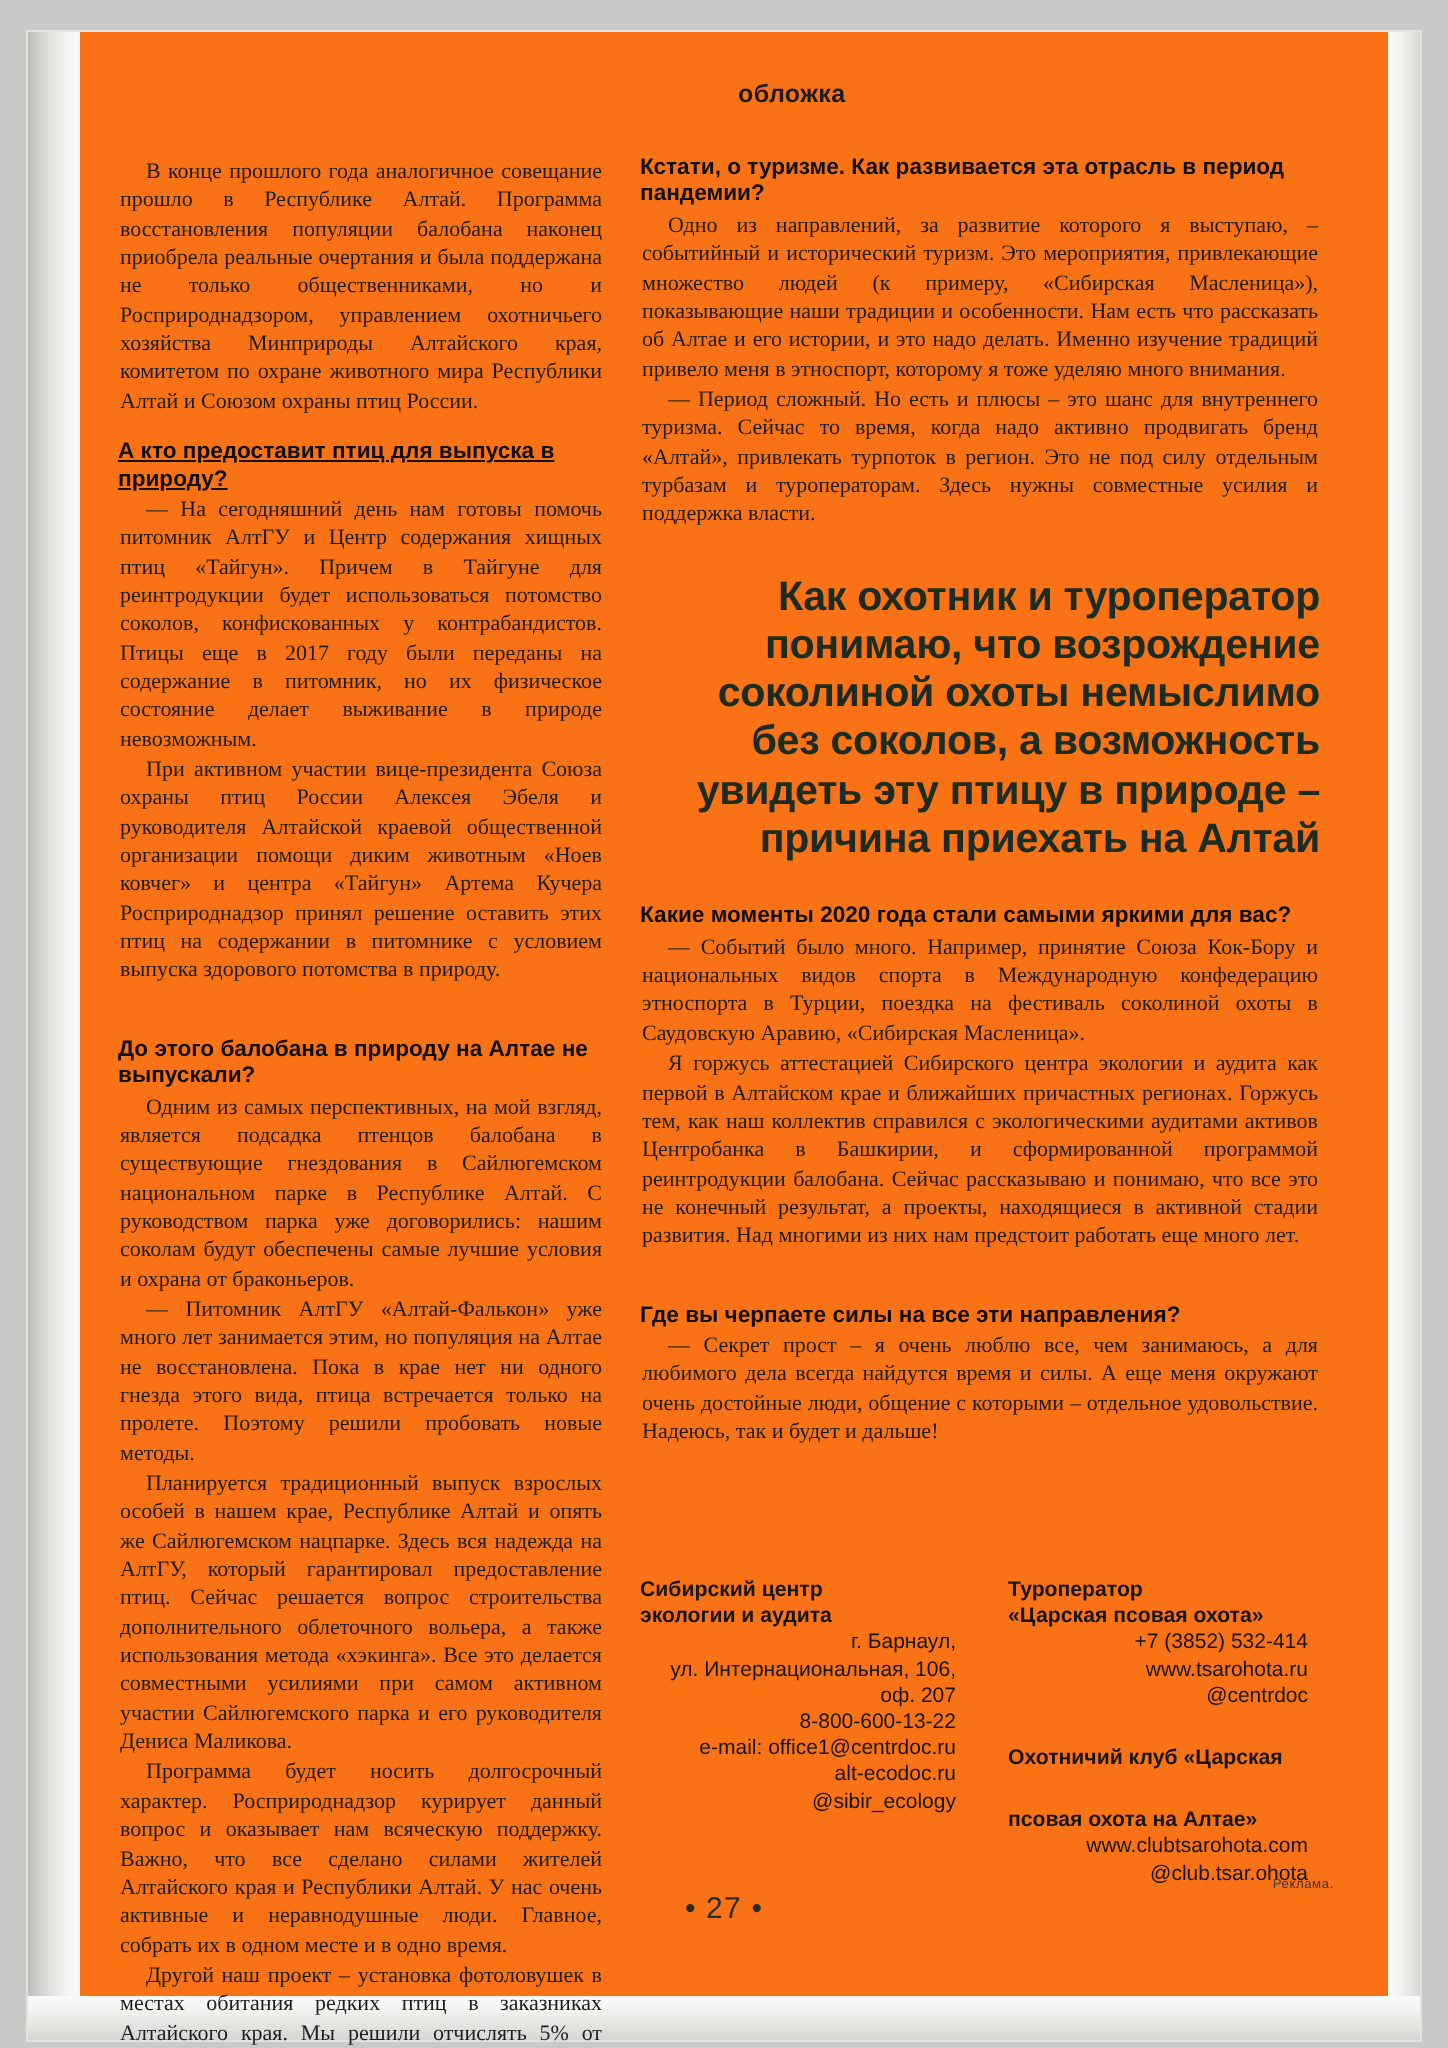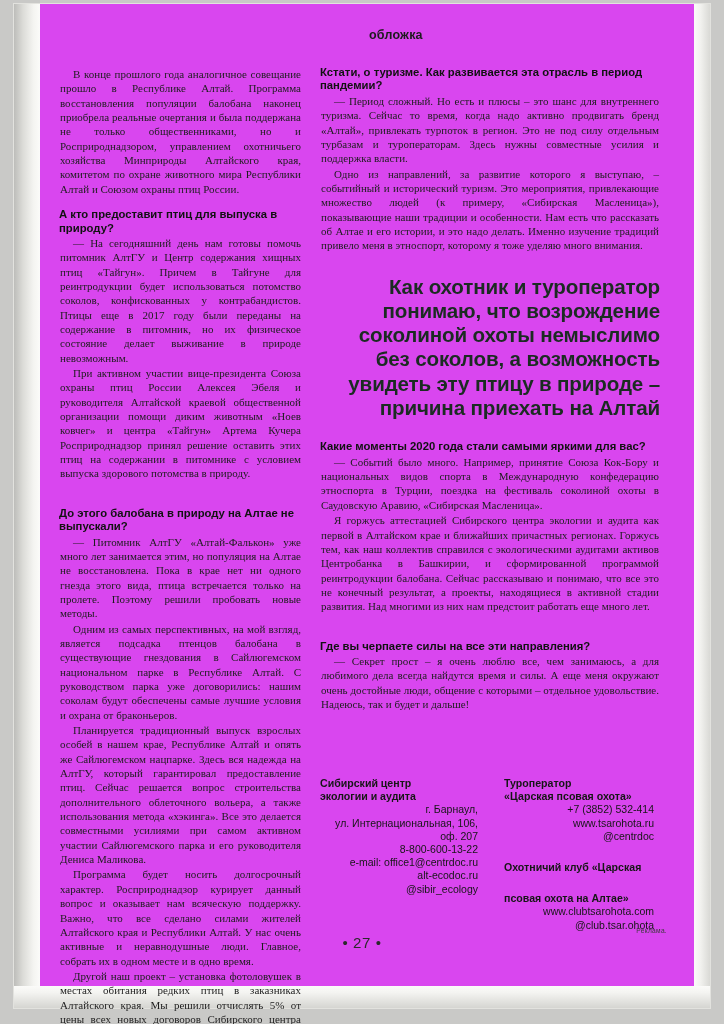--- a/index.html
+++ b/index.html
@@ -11,24 +11,24 @@
     height: 1024px;
     background: #c9c9c7;
     font-family: "Liberation Serif", serif;
     overflow: hidden;
   }
 
   
   #page-sheet {
     position: absolute;
     left: 14px;
-    top: 4px;
+    top: 16px;
     width: 696px;
     height: 1004px;
-    background: #d946ef;
+    background: #f97316;
     box-shadow: 0 0 0 1px #e2e2de;
   }
   
   #gutter-shade {
     position: absolute;
     left: 0;
     top: 0;
     width: 26px;
     height: 100%;
     background: linear-gradient(to right, #bdbdba 0%, #dcdcd8 35%, #f4f4f1 75%, #fbfbf9 100%);
@@ -94,20 +94,21 @@
     margin: 26px 0 1px 0;
     font-family: "Liberation Sans", sans-serif;
     font-weight: bold;
     font-size: 11.3px;
     line-height: 13.4px;
     color: #111111;
     text-indent: 0;
   }
   h3.q-head.first {
     margin-top: 12px;
+    text-decoration: underline;
   }
 
   
   #pull-quote {
     margin: 22px 0 20px 0;
     font-family: "Liberation Sans", sans-serif;
     font-weight: bold;
     font-size: 20.6px;
     line-height: 24.3px;
     letter-spacing: -0.15px;
@@ -185,32 +186,32 @@
 
   <div class="column" id="col-left">
 
     <p class="body-text">В конце прошлого года аналогичное совещание прошло в Республике Алтай. Программа восстановления популяции балобана наконец приобрела реальные очертания и была поддержана не только общественниками, но и Росприроднадзором, управлением охотничьего хозяйства Минприроды Алтайского края, комитетом по охране животного мира Республики Алтай и Союзом охраны птиц России.</p>
 
     <h3 class="q-head first">А кто предоставит птиц для выпуска в природу?</h3>
     <p class="body-text">— На сегодняшний день нам готовы помочь питомник АлтГУ и Центр содержания хищных птиц «Тайгун». Причем в Тайгуне для реинтродукции будет использоваться потомство соколов, конфискованных у контрабандистов. Птицы еще в 2017 году были переданы на содержание в питомник, но их физическое состояние делает выживание в природе невозможным.</p>
     <p class="body-text">При активном участии вице-президента Союза охраны птиц России Алексея Эбеля и руководителя Алтайской краевой общественной организации помощи диким животным «Ноев ковчег» и центра «Тайгун» Артема Кучера Росприроднадзор принял решение оставить этих птиц на содержании в питомнике с условием выпуска здорового потомства в природу.</p>
 
     <h3 class="q-head">До этого балобана в природу на Алтае не выпускали?</h3>
+    <p class="body-text">Одним из самых перспективных, на мой взгляд, является подсадка птенцов балобана в существующие гнездования в Сайлюгемском национальном парке в Республике Алтай. С руководством парка уже договорились: нашим соколам будут обеспечены самые лучшие условия и охрана от браконьеров.</p>
     <p class="body-text">— Питомник АлтГУ «Алтай-Фалькон» уже много лет занимается этим, но популяция на Алтае не восстановлена. Пока в крае нет ни одного гнезда этого вида, птица встречается только на пролете. Поэтому решили пробовать новые методы.</p>
-    <p class="body-text">Одним из самых перспективных, на мой взгляд, является подсадка птенцов балобана в существующие гнездования в Сайлюгемском национальном парке в Республике Алтай. С руководством парка уже договорились: нашим соколам будут обеспечены самые лучшие условия и охрана от браконьеров.</p>
     <p class="body-text">Планируется традиционный выпуск взрослых особей в нашем крае, Республике Алтай и опять же Сайлюгемском нацпарке. Здесь вся надежда на АлтГУ, который гарантировал предоставление птиц. Сейчас решается вопрос строительства дополнительного облеточного вольера, а также использования метода «хэкинга». Все это делается совместными усилиями при самом активном участии Сайлюгемского парка и его руководителя Дениса Маликова.</p>
     <p class="body-text">Программа будет носить долгосрочный характер. Росприроднадзор курирует данный вопрос и оказывает нам всяческую поддержку. Важно, что все сделано силами жителей Алтайского края и Республики Алтай. У нас очень активные и неравнодушные люди. Главное, собрать их в одном месте и в одно время.</p>
     <p class="body-text">Другой наш проект – установка фотоловушек в местах обитания редких птиц в заказниках Алтайского края. Мы решили отчислять 5% от цены всех новых договоров Сибирского центра экологии и аудита на покупку этих устройств. То есть в добром деле участвуют и наши клиенты. На идею меня натолкнул инспектор Кислухинского заказника Сергей Байдуков, поэтому первую фотоловушку планируем установить у гнезда черного аиста именно в Кислухинском заказнике. Этот проект тоже очень важен для экологии, науки и туризма.</p>
   </div>
 
   <div class="column" id="col-right">
 
     <h3 class="q-head" style="margin-top:0">Кстати, о туризме. Как развивается эта отрасль в период пандемии?</h3>
+    <p class="body-text">Одно из направлений, за развитие которого я выступаю, – событийный и исторический туризм. Это мероприятия, привлекающие множество людей (к примеру, «Сибирская Масленица»), показывающие наши традиции и особенности. Нам есть что рассказать об Алтае и его истории, и это надо делать. Именно изучение традиций привело меня в этноспорт, которому я тоже уделяю много внимания.</p>
     <p class="body-text">— Период сложный. Но есть и плюсы – это шанс для внутреннего туризма. Сейчас то время, когда надо активно продвигать бренд «Алтай», привлекать турпоток в регион. Это не под силу отдельным турбазам и туроператорам. Здесь нужны совместные усилия и поддержка власти.</p>
-    <p class="body-text">Одно из направлений, за развитие которого я выступаю, – событийный и исторический туризм. Это мероприятия, привлекающие множество людей (к примеру, «Сибирская Масленица»), показывающие наши традиции и особенности. Нам есть что рассказать об Алтае и его истории, и это надо делать. Именно изучение традиций привело меня в этноспорт, которому я тоже уделяю много внимания.</p>
 
     <p id="pull-quote">Как охотник и туроператор понимаю, что возрождение соколиной охоты немыслимо без соколов, а возможность увидеть эту птицу в природе – причина приехать на Алтай</p>
 
     <h3 class="q-head" style="margin-top:0">Какие моменты 2020 года стали самыми яркими для вас?</h3>
     <p class="body-text">— Событий было много. Например, принятие Союза Кок-Бору и национальных видов спорта в Международную конфедерацию этноспорта в Турции, поездка на фестиваль соколиной охоты в Саудовскую Аравию, «Сибирская Масленица».</p>
     <p class="body-text">Я горжусь аттестацией Сибирского центра экологии и аудита как первой в Алтайском крае и ближайших причастных регионах. Горжусь тем, как наш коллектив справился с экологическими аудитами активов Центробанка в Башкирии, и сформированной программой реинтродукции балобана. Сейчас рассказываю и понимаю, что все это не конечный результат, а проекты, находящиеся в активной стадии развития. Над многими из них нам предстоит работать еще много лет.</p>
 
     <h3 class="q-head">Где вы черпаете силы на все эти направления?</h3>
     <p class="body-text">— Секрет прост – я очень люблю все, чем занимаюсь, а для любимого дела всегда найдутся время и силы. А еще меня окружают очень достойные люди, общение с которыми – отдельное удовольствие. Надеюсь, так и будет и дальше!</p>
   </div>

